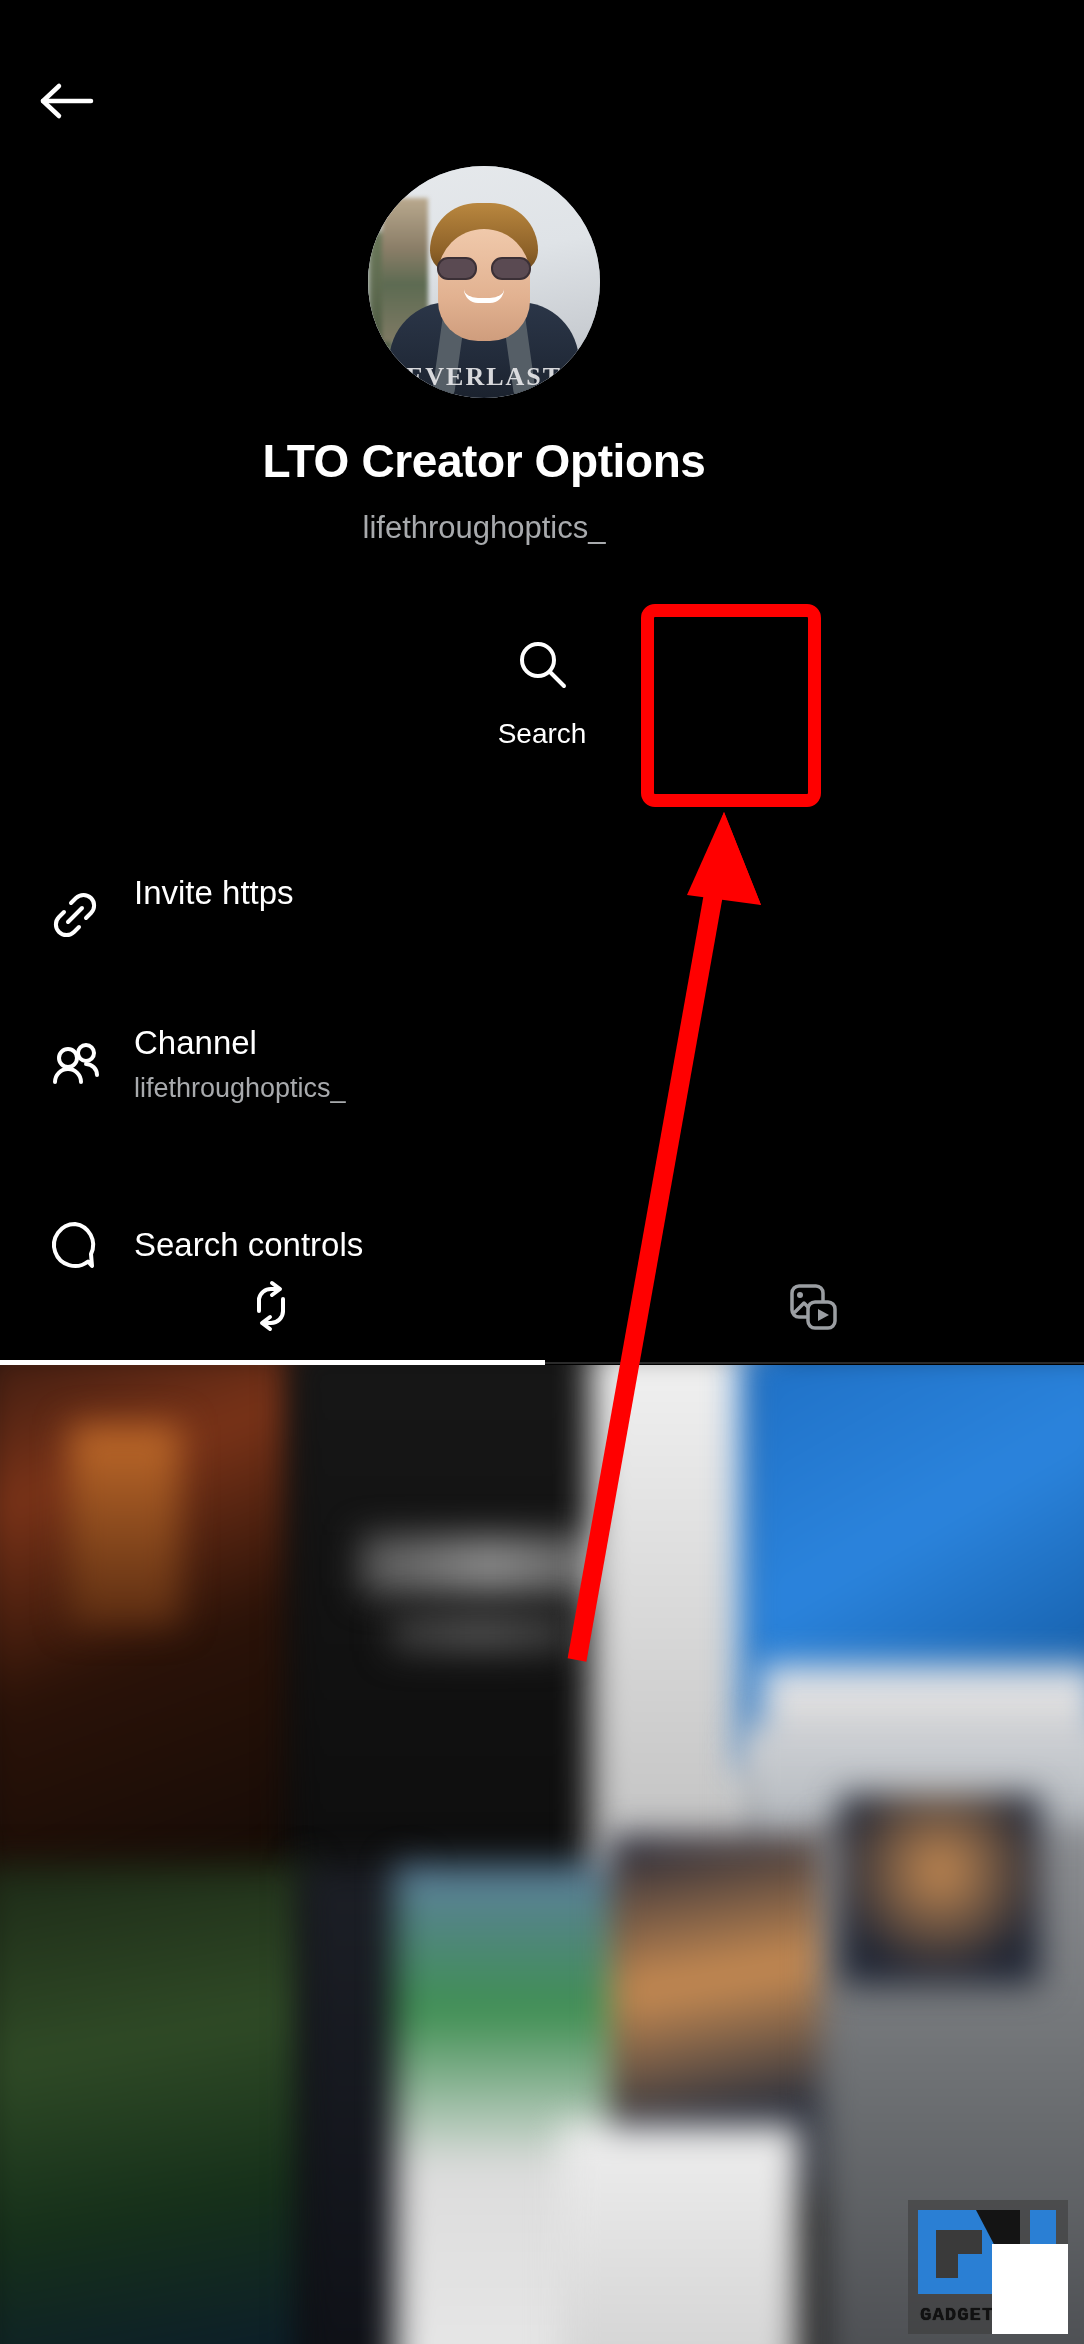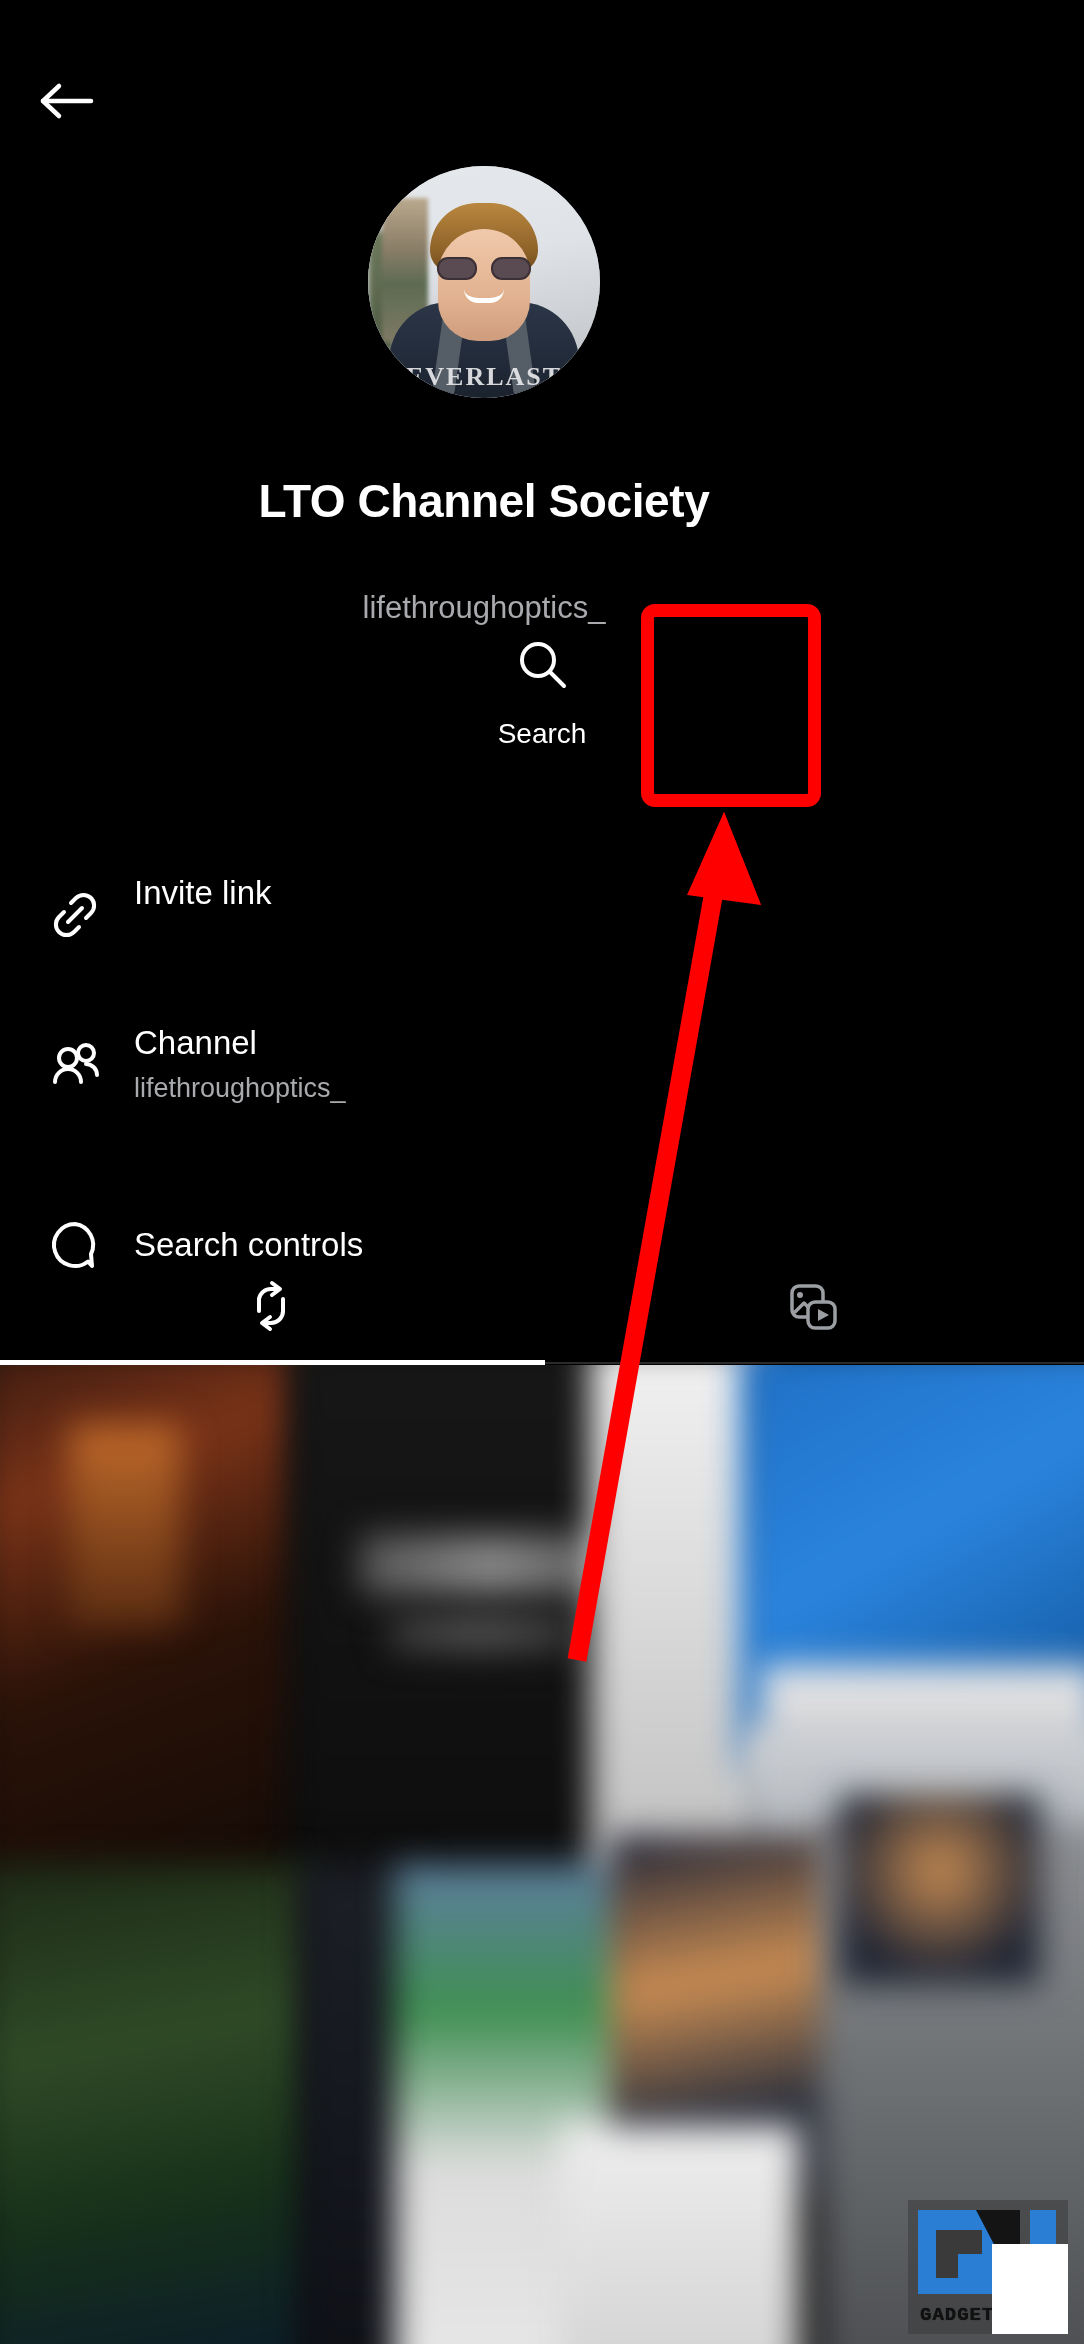--- a/index.html
+++ b/index.html
@@ -26,21 +26,21 @@
     width:78px; height:78px;
     display:flex; align-items:center; justify-content:center;
     cursor:pointer;
   }
   .back-btn svg { display:block; }
 
   
   .profile-head {
     position:absolute; left:0; top:166px;
     width:968px;
-    display:flex; flex-direction:column; align-items:center;gap:40px;
+    display:flex; flex-direction:column; align-items:center;
   }
   .avatar {
     width:232px; height:232px;
     border-radius:50%;
     overflow:hidden;
     position:relative;
     background:#9aa3ab;
   }
   .avatar .sky {
     position:absolute; inset:0;
@@ -362,21 +362,21 @@
       <div class="hair"></div>
       <div class="face"></div>
       <div class="shades">
         <span class="lens"></span>
         <span class="lens"></span>
       </div>
       <div class="smile"></div>
       <div class="chestText">EVERLAST</div>
     </div>
 
-    <div class="chan-title">LTO Channel Society</div>
+    <div class="chan-title">LTO Creator Options</div>
     <div class="chan-user">lifethroughoptics_</div>
   </div>
 
   <div class="actions">
 
     <div class="action">
       <div class="ico">
         <svg width="56" height="56" viewBox="0 0 56 56">
           <circle cx="24" cy="23" r="16" stroke="#ffffff" stroke-width="4" fill="none"></circle>
           <path d="M36 35 L50 49" stroke="#ffffff" stroke-width="4" stroke-linecap="round"></path>
@@ -394,21 +394,21 @@
 
     <div class="row">
       <div class="ricon">
         <svg width="58" height="58" viewBox="0 0 58 58">
           <path d="M22 36 L36 22" stroke="#ffffff" stroke-width="4" stroke-linecap="round"></path>
           <path d="M18 26 L13 31 a10.5 10.5 0 0 0 15 15 l5 -5" stroke="#ffffff" stroke-width="4" fill="none" stroke-linecap="round"></path>
           <path d="M40 32 L45 27 a10.5 10.5 0 0 0 -15 -15 l-5 5" stroke="#ffffff" stroke-width="4" fill="none" stroke-linecap="round"></path>
         </svg>
       </div>
       <div class="rtxt">
-        <span class="rtitle">Invite link</span>
+        <span class="rtitle">Invite https</span>
       </div>
     </div>
 
     <div class="row">
       <div class="ricon">
         <svg width="58" height="58" viewBox="0 0 58 58">
           <circle cx="22" cy="22" r="9" stroke="#ffffff" stroke-width="4" fill="none"></circle>
           <path d="M9 46 a13 13 0 0 1 26 0" stroke="#ffffff" stroke-width="4" fill="none" stroke-linecap="round"></path>
           <circle cx="40" cy="17" r="8" stroke="#ffffff" stroke-width="4" fill="none"></circle>
           <path d="M40 28 a11 11 0 0 1 11 11" stroke="#ffffff" stroke-width="4" fill="none" stroke-linecap="round"></path>

